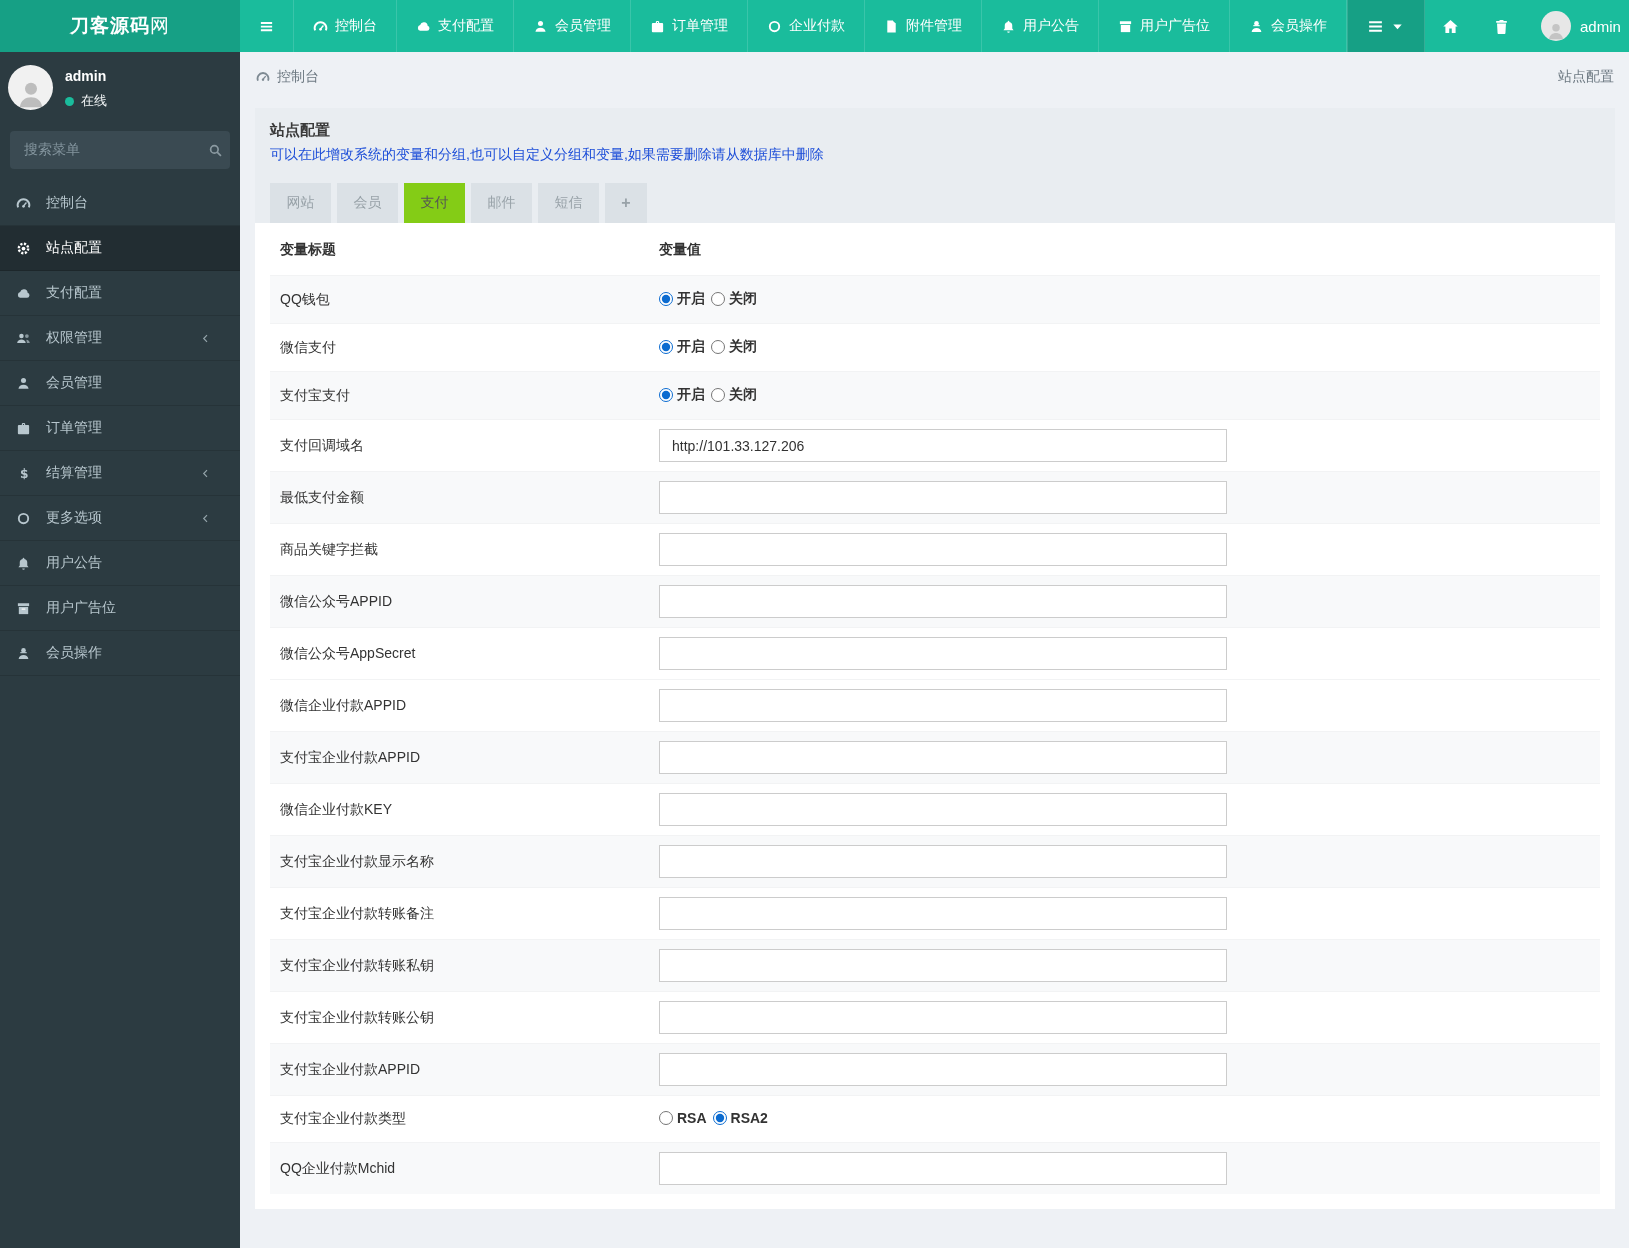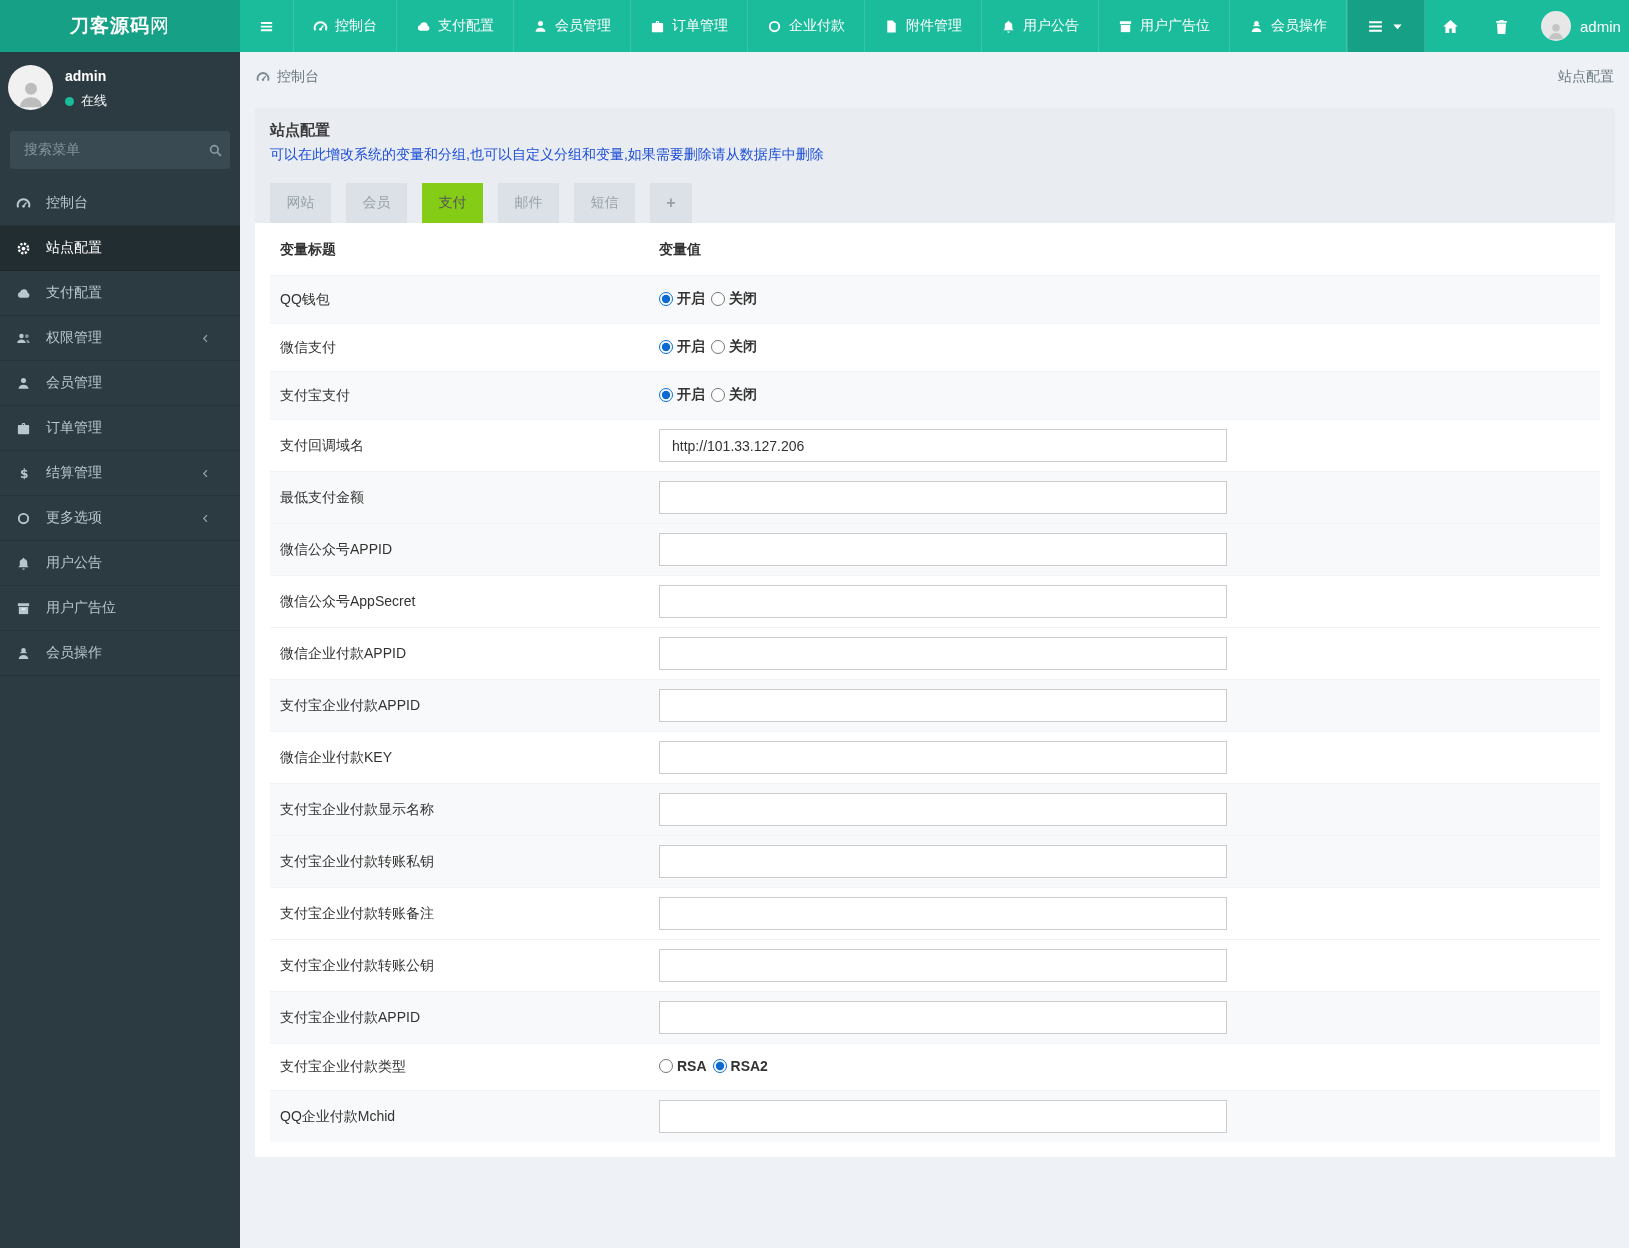--- a/index.html
+++ b/index.html
@@ -60,21 +60,21 @@
   .crumb-bar { height:50px; display:flex; align-items:center; justify-content:space-between;
     padding:0 15px 0 16px; color:#6e7a83; font-size:14px; }
   .crumb-left { display:flex; align-items:center; cursor:pointer; }
   .crumb-left .icon { margin-right:7px; color:#7d8992; }
   .crumb-left .icon svg { width:14px; height:14px; }
 
   .card { margin:6px 14px 0 15px; background:#fff; }
   .card-header { background:#e9edf1; padding:13px 15px 0 15px; }
   .card-title { font-size:15px; font-weight:bold; color:#3a3a3a; }
   .card-desc { margin-top:6px; font-size:14px; color:#1d4ed8; }
-  .tabs { margin-top:19px; display:flex; gap:15px; }
+  .tabs { margin-top:19px; display:flex; gap:6px; }
   .tab { width:61px; height:40px; background:#dbe1e6; color:#98a2a8; font-size:14px;
     display:flex; align-items:center; justify-content:center; cursor:pointer; }
   .tab.active { background:#84cc16; color:#555; }
   .tab.add { width:42px; font-weight:bold; font-size:16px; }
 
   .card-body { padding:0 15px 15px 15px; }
   table.cfg { width:100%; border-collapse:collapse; font-size:14px; color:#333; table-layout:fixed; }
   table.cfg th { text-align:left; font-weight:bold; padding:18px 10px 16px 10px; }
   table.cfg th.c1, table.cfg td.c1 { width:379px; }
   table.cfg tr.row { border-top:1px solid #f2f3f4; }
@@ -448,20 +448,24 @@
                 </label></td>
             </tr>
             <tr class="row">
               <td class="c1">支付回调域名</td>
               <td><input type="text" class="text-input" value="http://101.33.127.206" style=""></td>
             </tr>
             <tr class="row striped">
               <td class="c1">最低支付金额</td>
               <td><input type="text" class="text-input" style=""></td>
             </tr>
+            <tr class="row">
+              <td class="c1">商品关键字拦截</td>
+              <td><input type="text" class="text-input" style=""></td>
+            </tr>
             <tr class="row striped">
               <td class="c1">微信公众号APPID</td>
               <td><input type="text" class="text-input" style=""></td>
             </tr>
             <tr class="row">
               <td class="c1">微信公众号AppSecret</td>
               <td><input type="text" class="text-input" style=""></td>
             </tr>
             <tr class="row">
               <td class="c1">微信企业付款APPID</td>
@@ -472,26 +476,26 @@
               <td><input type="text" class="text-input" style=""></td>
             </tr>
             <tr class="row">
               <td class="c1">微信企业付款KEY</td>
               <td><input type="text" class="text-input" style=""></td>
             </tr>
             <tr class="row striped">
               <td class="c1">支付宝企业付款显示名称</td>
               <td><input type="text" class="text-input" style=""></td>
             </tr>
+            <tr class="row">
+              <td class="c1">支付宝企业付款转账备注</td>
+              <td><input type="text" class="text-input" style=""></td>
+            </tr>
             <tr class="row striped">
               <td class="c1">支付宝企业付款转账私钥</td>
-              <td><input type="text" class="text-input" style=""></td>
-            </tr>
-            <tr class="row">
-              <td class="c1">支付宝企业付款转账备注</td>
               <td><input type="text" class="text-input" style=""></td>
             </tr>
             <tr class="row">
               <td class="c1">支付宝企业付款转账公钥</td>
               <td><input type="text" class="text-input" style=""></td>
             </tr>
             <tr class="row striped">
               <td class="c1">支付宝企业付款APPID</td>
               <td><input type="text" class="text-input" style=""></td>
             </tr>

